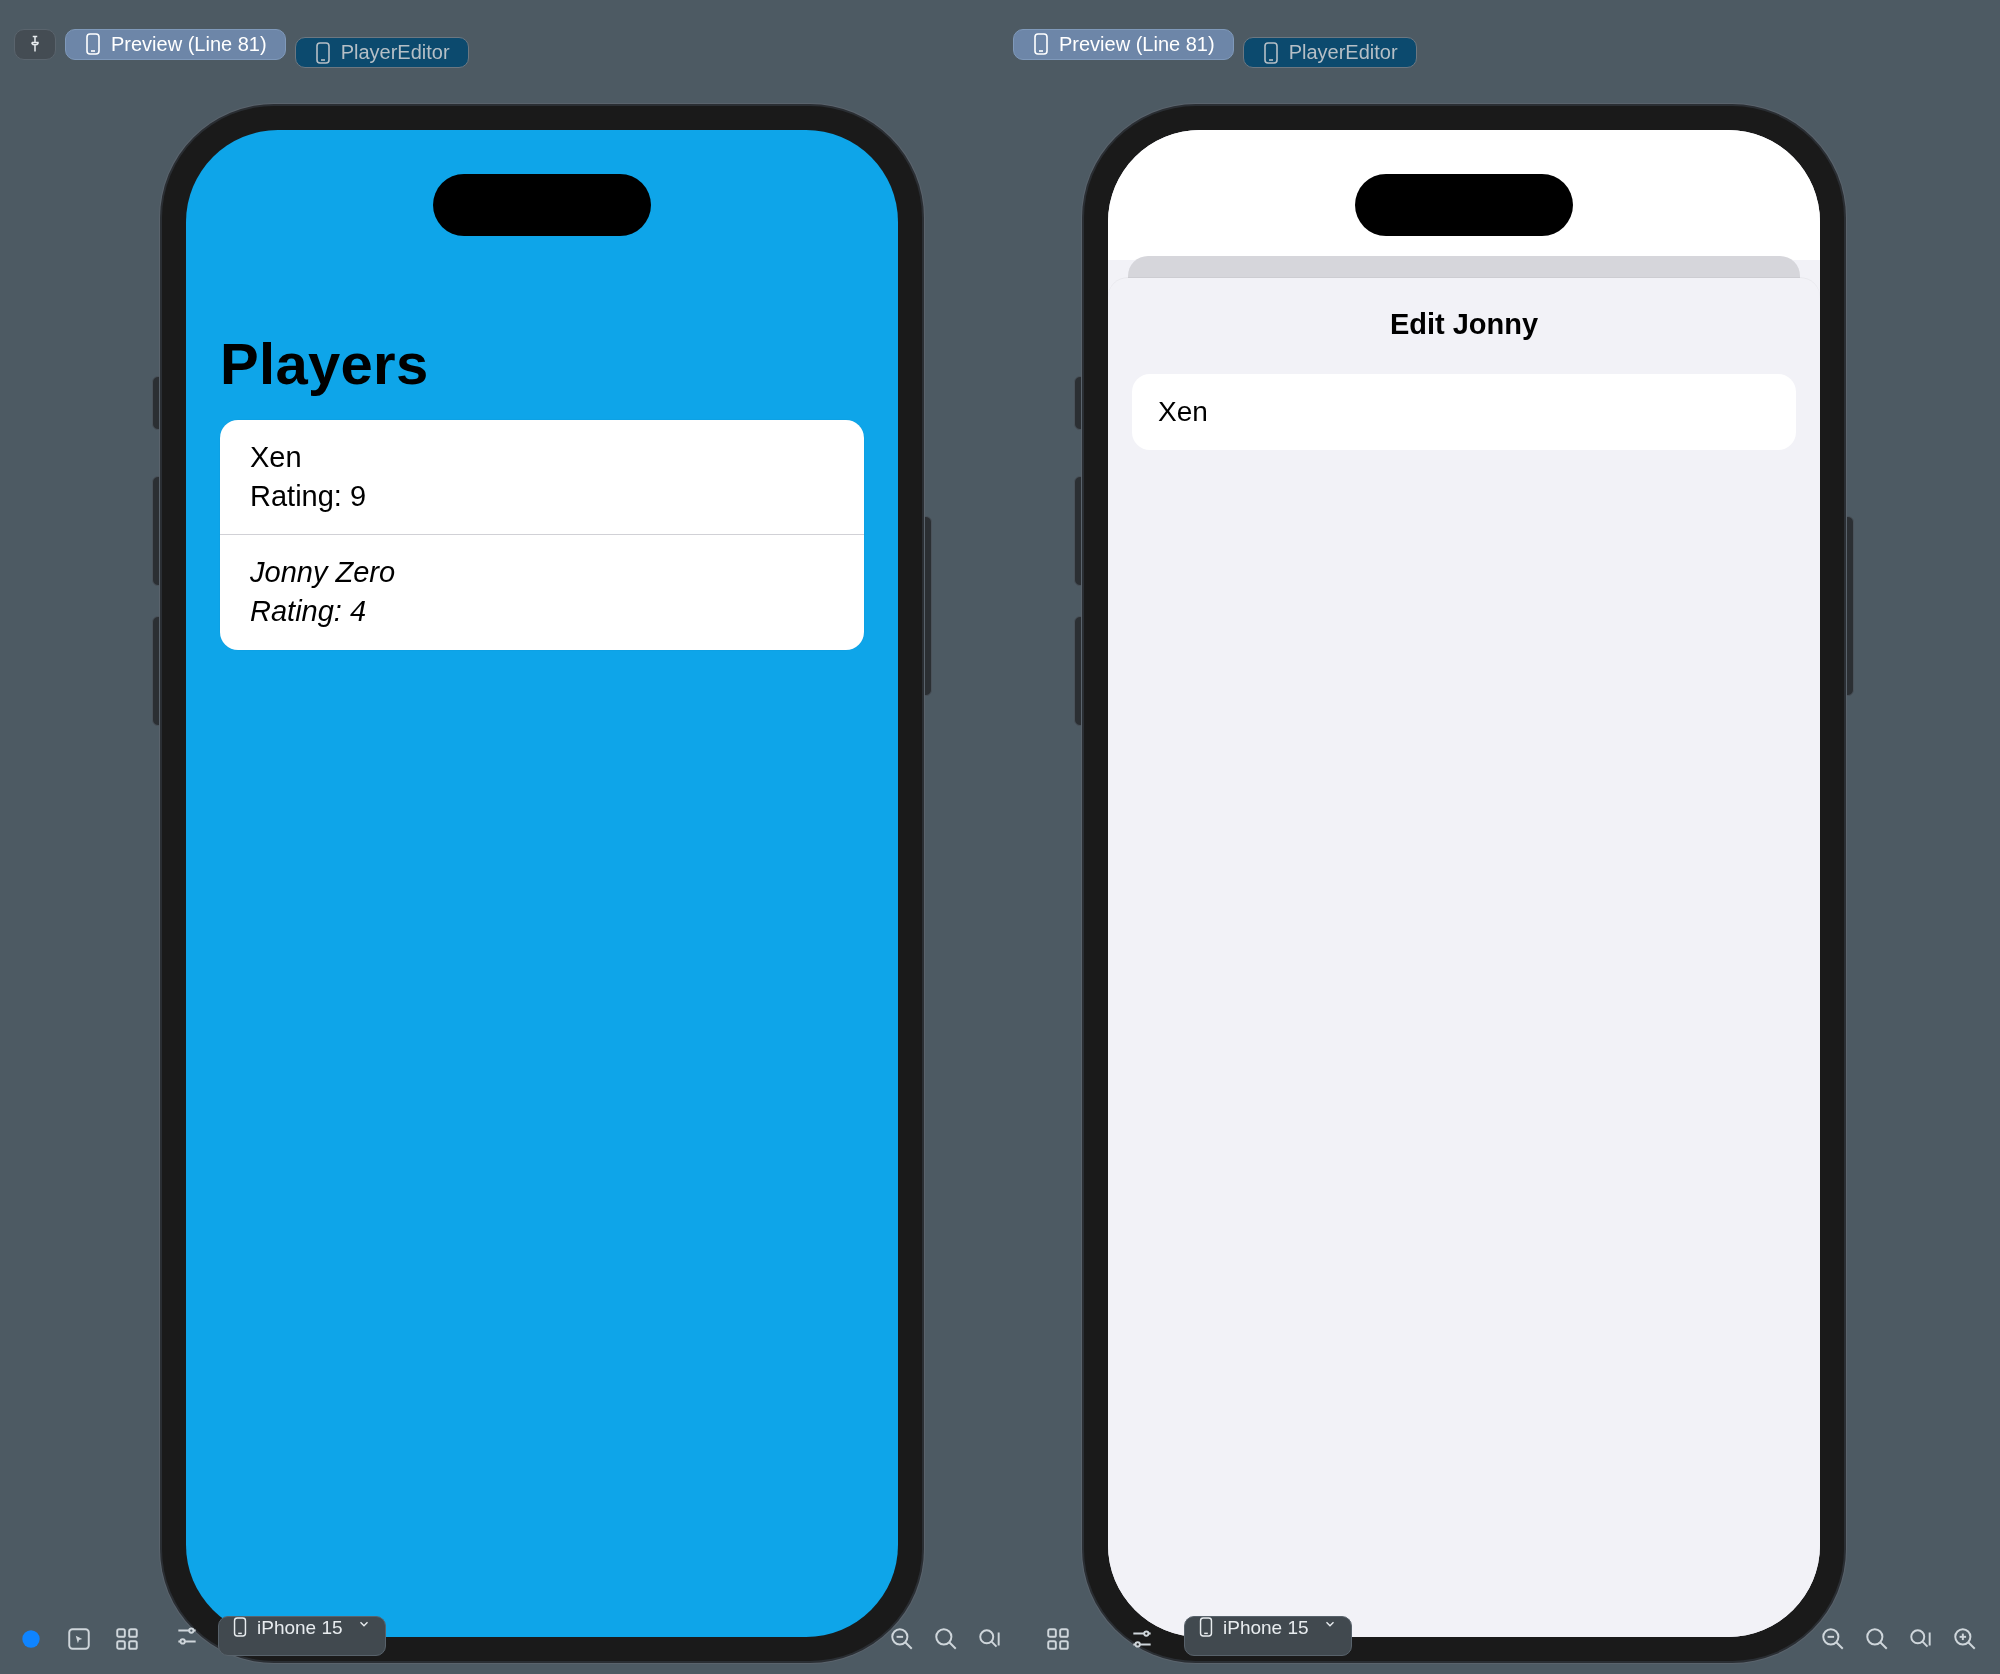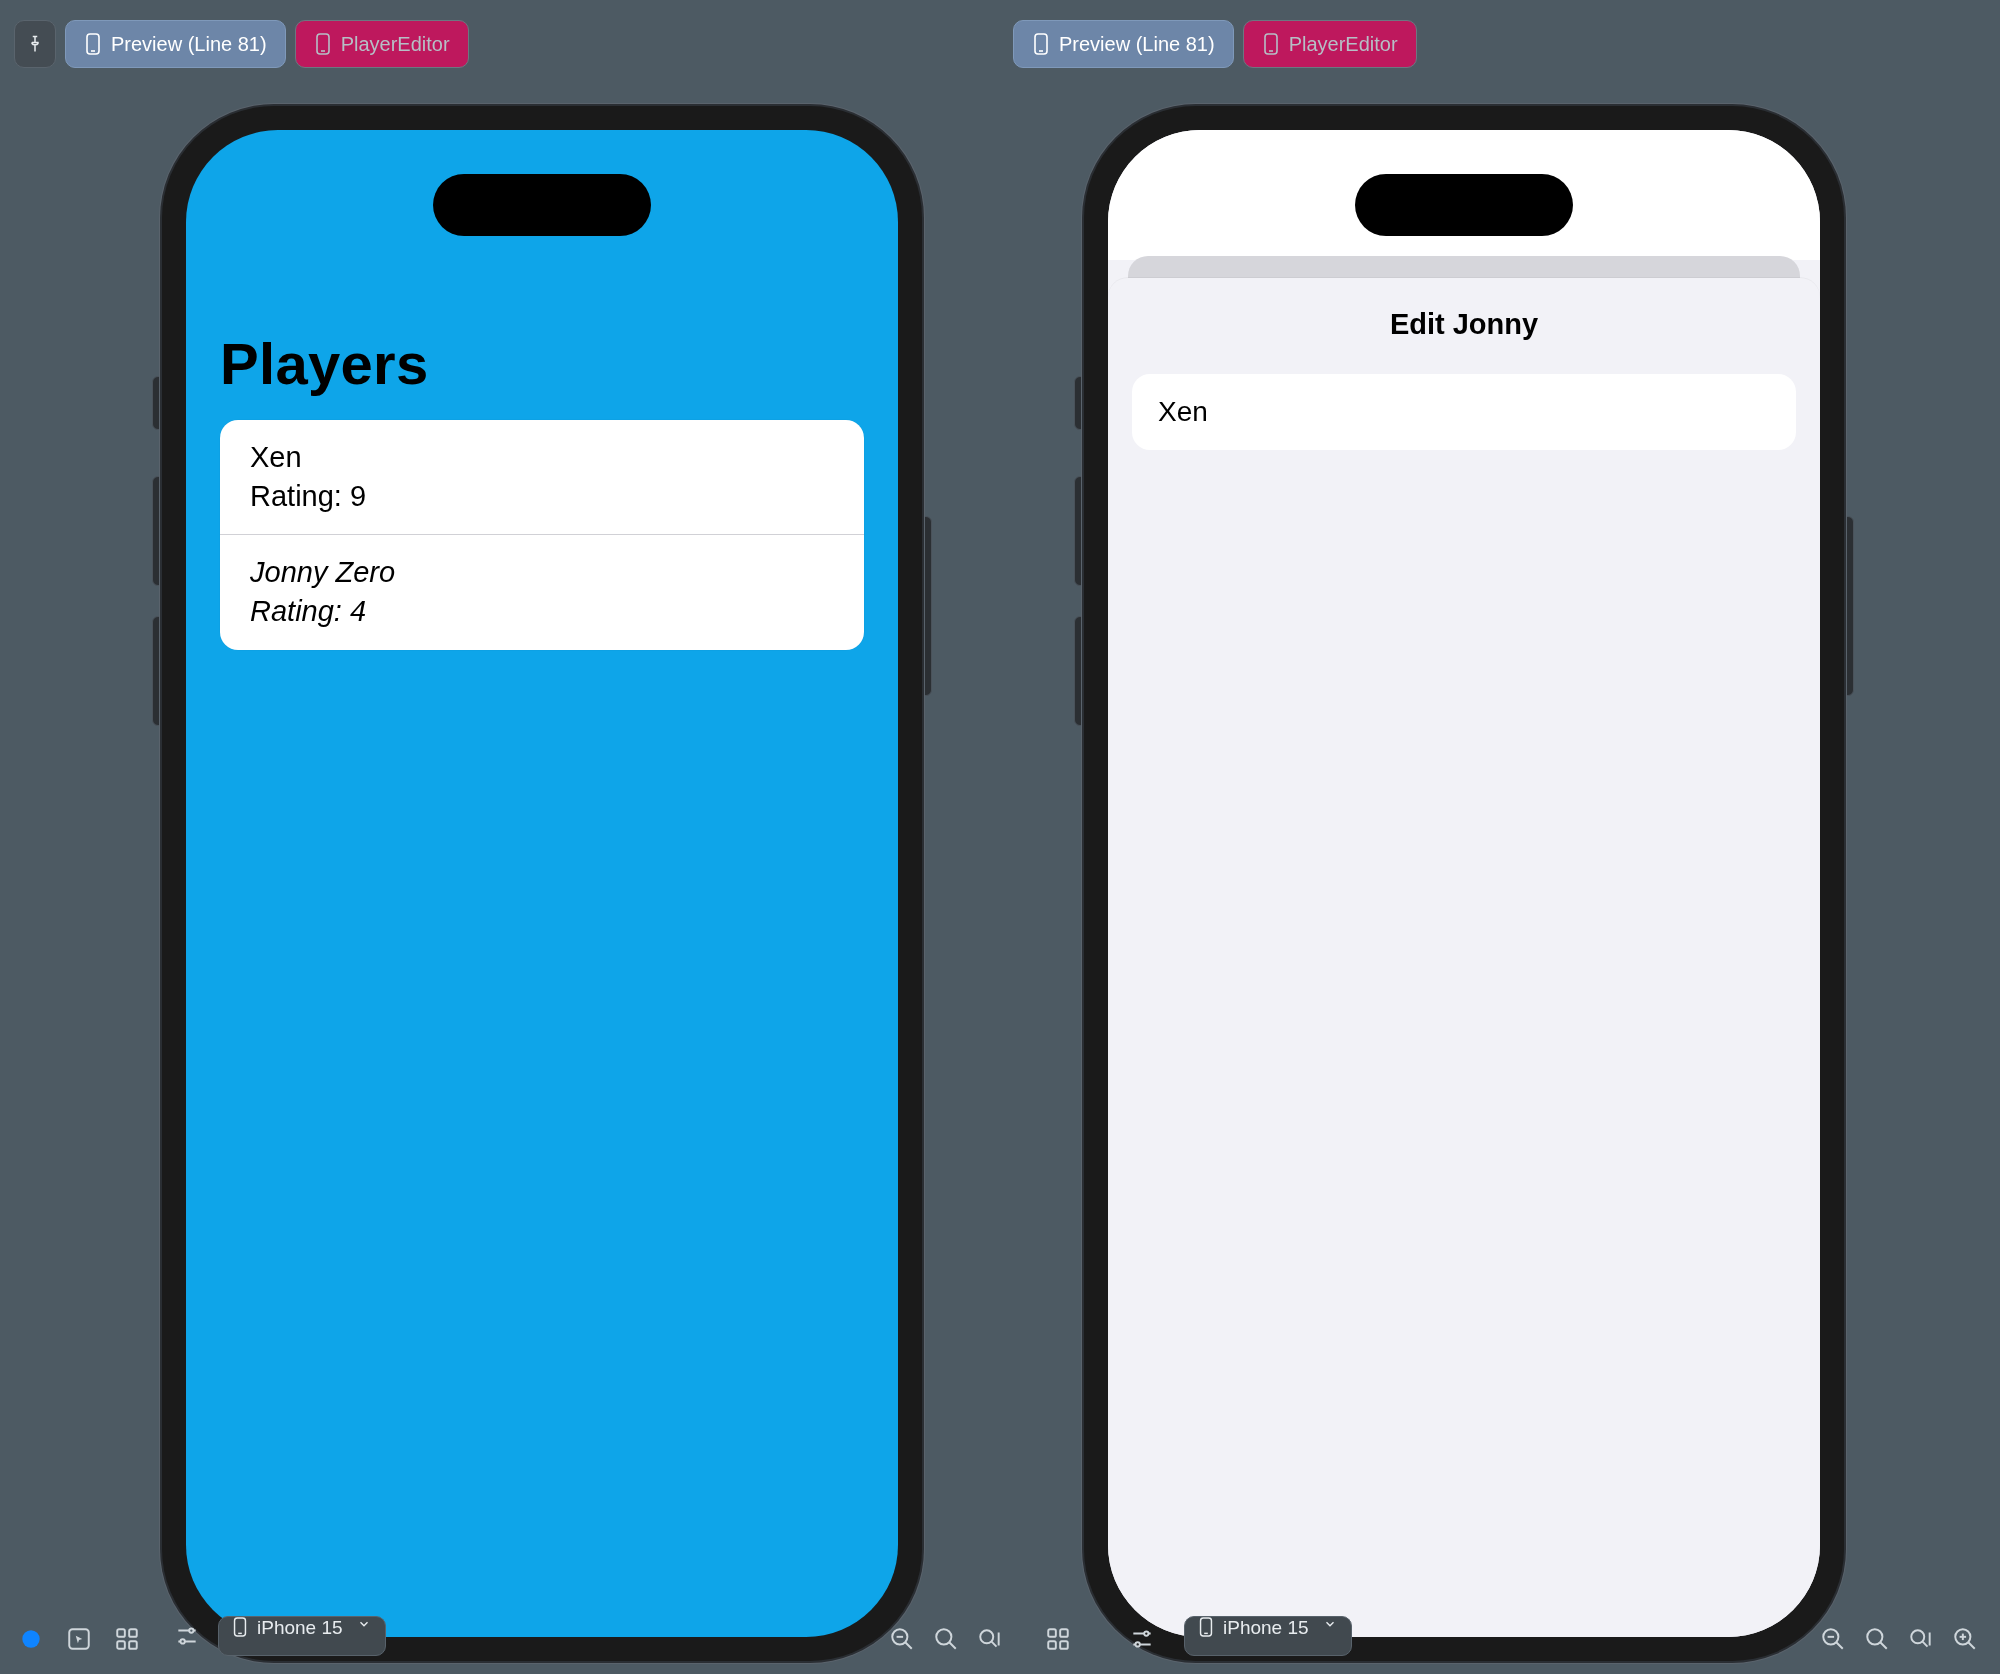--- a/index.html
+++ b/index.html
@@ -17,21 +17,21 @@
       position: absolute;
       top: 20px;
       display: flex;
       gap: 9px;
       align-items: center;
     }
     .top-controls.left { left: 14px; }
     .top-controls.right { left: 1013px; }
 
     .pin-btn, .pill {
-      height: 48px;
+      height: 31px;
       border-radius: 10px;
       display: flex;
       align-items: center;
       justify-content: center;
       font-size: 20px;
       font-weight: 500;
       color: #e8ecef;
       user-select: none;
     }
     .pin-btn {
@@ -42,23 +42,24 @@
     .pill {
       padding: 0 18px;
       gap: 9px;
     }
     .pill.active {
       background: #6d86a8;
       border: 1px solid #7f99ba;
       color: #fff;
     }
     .pill.inactive {
-      background: #be185d;
+      background: #0c4a6e;
       border: 1px solid #6c7781;
       color: #b6bfc6;
+      margin-top: 17px;
     }
     .pill .icon-smartphone,
     .pin-btn .icon-pin {
       width: 18px; height: 22px;
     }
 
     
     .device {
       position: absolute;
       width: 760px;

